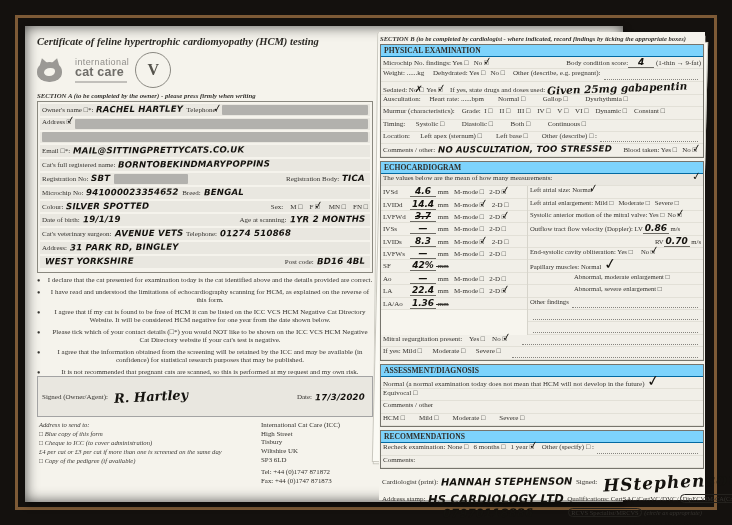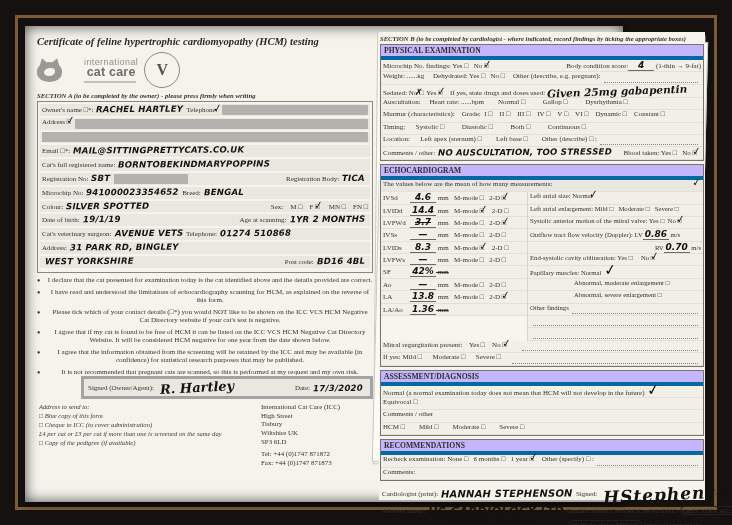--- a/index.html
+++ b/index.html
@@ -14,21 +14,21 @@
   .stack{position:absolute;background:#fbfaf4;border:1px solid #c9c7be;}
   .s1{left:352px;top:12px;width:324px;height:426px;transform:rotate(1.4deg);}
   .s2{left:350px;top:8px;width:326px;height:430px;transform:rotate(.6deg);}
 
   .colL{position:absolute;left:12px;top:8px;width:336px;height:462px;}
   .colR{position:absolute;left:354px;top:6px;width:324px;height:466px;background:var(--paper);padding:1px;}
 
   .title{font-family:"Liberation Serif",serif;font-weight:700;font-style:italic;font-size:10.6px;
          color:#2b2925;margin:2px 0 5px;}
   .logorow{display:flex;align-items:center;gap:6px;margin-bottom:4px;}
-  .icc{display:flex;align-items:center;gap:21px;text-align:center;}
+  .icc{display:flex;align-items:center;gap:12px;}
   .caticon{position:relative;width:26px;height:25px;}
   .ear{position:absolute;top:0;width:0;height:0;border-left:5px solid transparent;border-right:5px solid transparent;border-bottom:8px solid #9b9995;}
   .e1{left:1px;transform:rotate(-16deg);} .e2{left:14px;transform:rotate(16deg);}
   .chead{position:absolute;top:4px;left:0;width:25px;height:20px;background:#9b9995;border-radius:48%;}
   .cswirl{position:absolute;top:10px;left:7px;width:11px;height:8px;background:var(--paper);border-radius:60% 40% 55% 45%;}
   .bt{display:flex;flex-direction:column;}
   .b1{font-family:"Liberation Sans",sans-serif;font-size:9px;color:#918f8b;letter-spacing:.4px;}
   .b2{font-family:"Liberation Sans",sans-serif;font-weight:700;font-size:12.5px;color:#6f6d69;margin-top:-2px;letter-spacing:.2px;}
   .b3{height:2px;background:#c2c0bb;margin-top:2px;width:95%;}
   .assoc{flex:1;text-align:center;}
@@ -64,30 +64,30 @@
   .sg-circ{font-family:"Liberation Serif",serif;font-size:6.4px;color:var(--print);border:1px solid #23211d;border-radius:8px;padding:0 2px;white-space:pre;margin:0 1px;}
 
   .fieldbox{border:1px solid #8a887f;padding:2px;margin-bottom:2px;}
   .fieldbox .frow{background:#e9e7e0;margin-bottom:2px;min-height:11.8px;}
 
   .decls{margin-top:1px;text-align:center;}
   .decl{position:relative;font-family:"Liberation Serif",serif;font-size:7px;color:#35332f;margin-top:3.5px;padding-left:10px;line-height:1.18;}
   .decl::before{content:"\25CF";position:absolute;left:0;top:1px;font-size:5.5px;}
   .decl.bold{font-weight:700;}
 
-  .signrow .frow{background:#e9e7e0;border:3px solid #a3a3a3;min-height:15px;padding:1px 4px;align-items:center;margin-left:44px;}
+  .signrow .frow{background:#e9e7e0;border:1px solid #a3a3a3;min-height:15px;padding:12px 4px;align-items:center;}
 
   .lfoot{display:flex;justify-content:space-between;margin-top:4px;padding:0 2px;}
   .fln{font-family:"Liberation Serif",serif;font-style:italic;font-size:6.6px;color:#3c3a36;line-height:1.35;}
   .fra,.frt{font-family:"Liberation Serif",serif;font-size:6.9px;color:#34322e;line-height:1.25;text-align:left;}
   .lfr{width:110px;}
   .telblock{margin-top:4px;}
 
   .bbox{border:1px solid #76746c;margin-bottom:3px;background:#f7f5ee;}
-  .btitle{font-family:"Liberation Serif",serif;font-weight:700;font-size:7.6px;color:#2f2d29;padding:1px 3px;border-bottom:4px solid #0369a1;background:#c4b5fd;}
+  .btitle{font-family:"Liberation Serif",serif;font-weight:700;font-size:7.6px;color:#2f2d29;padding:1px 3px;border-bottom:1px solid #0369a1;background:#7dd3fc;}
   .bbox .frow{min-height:11.4px;border-bottom:1px solid #e2e0d7;background:#f1efe8;}
   .echosplit{display:flex;}
   .echoL{width:146px;} .echoR{flex:1;border-left:1px solid #d6d4cb;}
   .echoR .sg-p{font-size:6.7px;}
   .subhdr .frow{background:#e9e7e0;}
   .signoff .frow{min-height:13.5px;align-items:center;}
   .signoff .sg-h{font-size:10px;}
   .signoff .sg-s{font-size:17px;letter-spacing:1px;}
 </style>
 </head>
@@ -188,22 +188,22 @@
           <div class="frow">
             <span class="sg sg-h">WEST YORKSHIRE</span>
             <span class="sg sg-grow"></span>
             <span class="sg sg-p">Post code:</span>
             <span class="sg sg-h">BD16 4BL</span>
           </div>
         </div>
       <div class="decls">
           <div class="decl">I declare that the cat presented for examination today is the cat identified above and the details provided are correct.</div>
           <div class="decl">I have read and understood the limitations of echocardiography scanning for HCM, as explained on the reverse of this form.</div>
+          <div class="decl">I agree that if my cat is found to be free of HCM it can be listed on the ICC VCS HCM Negative Cat Directory Website. It will be considered HCM negative for one year from the date shown below.</div>
           <div class="decl">Please tick which of your contact details (□*) you would NOT like to be shown on the ICC VCS HCM Negative Cat Directory website if your cat's test is negative.</div>
-          <div class="decl">I agree that if my cat is found to be free of HCM it can be listed on the ICC VCS HCM Negative Cat Directory Website. It will be considered HCM negative for one year from the date shown below.</div>
           <div class="decl">I agree that the information obtained from the screening will be retained by the ICC and may be available (in confidence) for statistical research purposes that may be published.</div>
           <div class="decl">It is not recommended that pregnant cats are scanned, so this is performed at my request and my own risk.</div>
         </div>
       <div class="signrow">
           <div class="frow">
             <span class="sg sg-p">Signed (Owner/Agent):</span>
             <span class="sg sg-s">R. Hartley</span>
             <span class="sg sg-grow"></span>
             <span class="sg sg-p">Date:</span>
             <span class="sg sg-h">17/3/2020</span>
@@ -344,21 +344,21 @@
                 <span class="sg sg-px"> mm</span>
               </div>
               <div class="frow">
                 <span class="sg sg-pl">Ao</span>
                 <span class="sg sg-hu">—</span>
                 <span class="sg sg-p"> mm</span>
                 <span class="sg sg-pm">   M-mode □   2-D □</span>
               </div>
               <div class="frow">
                 <span class="sg sg-pl">LA</span>
-                <span class="sg sg-hu">13.8</span>
+                <span class="sg sg-hu">22.4</span>
                 <span class="sg sg-p"> mm</span>
                 <span class="sg sg-pm">   M-mode □   2-D □</span>
                 <span class="sg sg-t">✓</span>
               </div>
               <div class="frow">
                 <span class="sg sg-pl">LA/Ao</span>
                 <span class="sg sg-hu">1.36</span>
                 <span class="sg sg-px"> mm</span>
               </div>
             </div>

